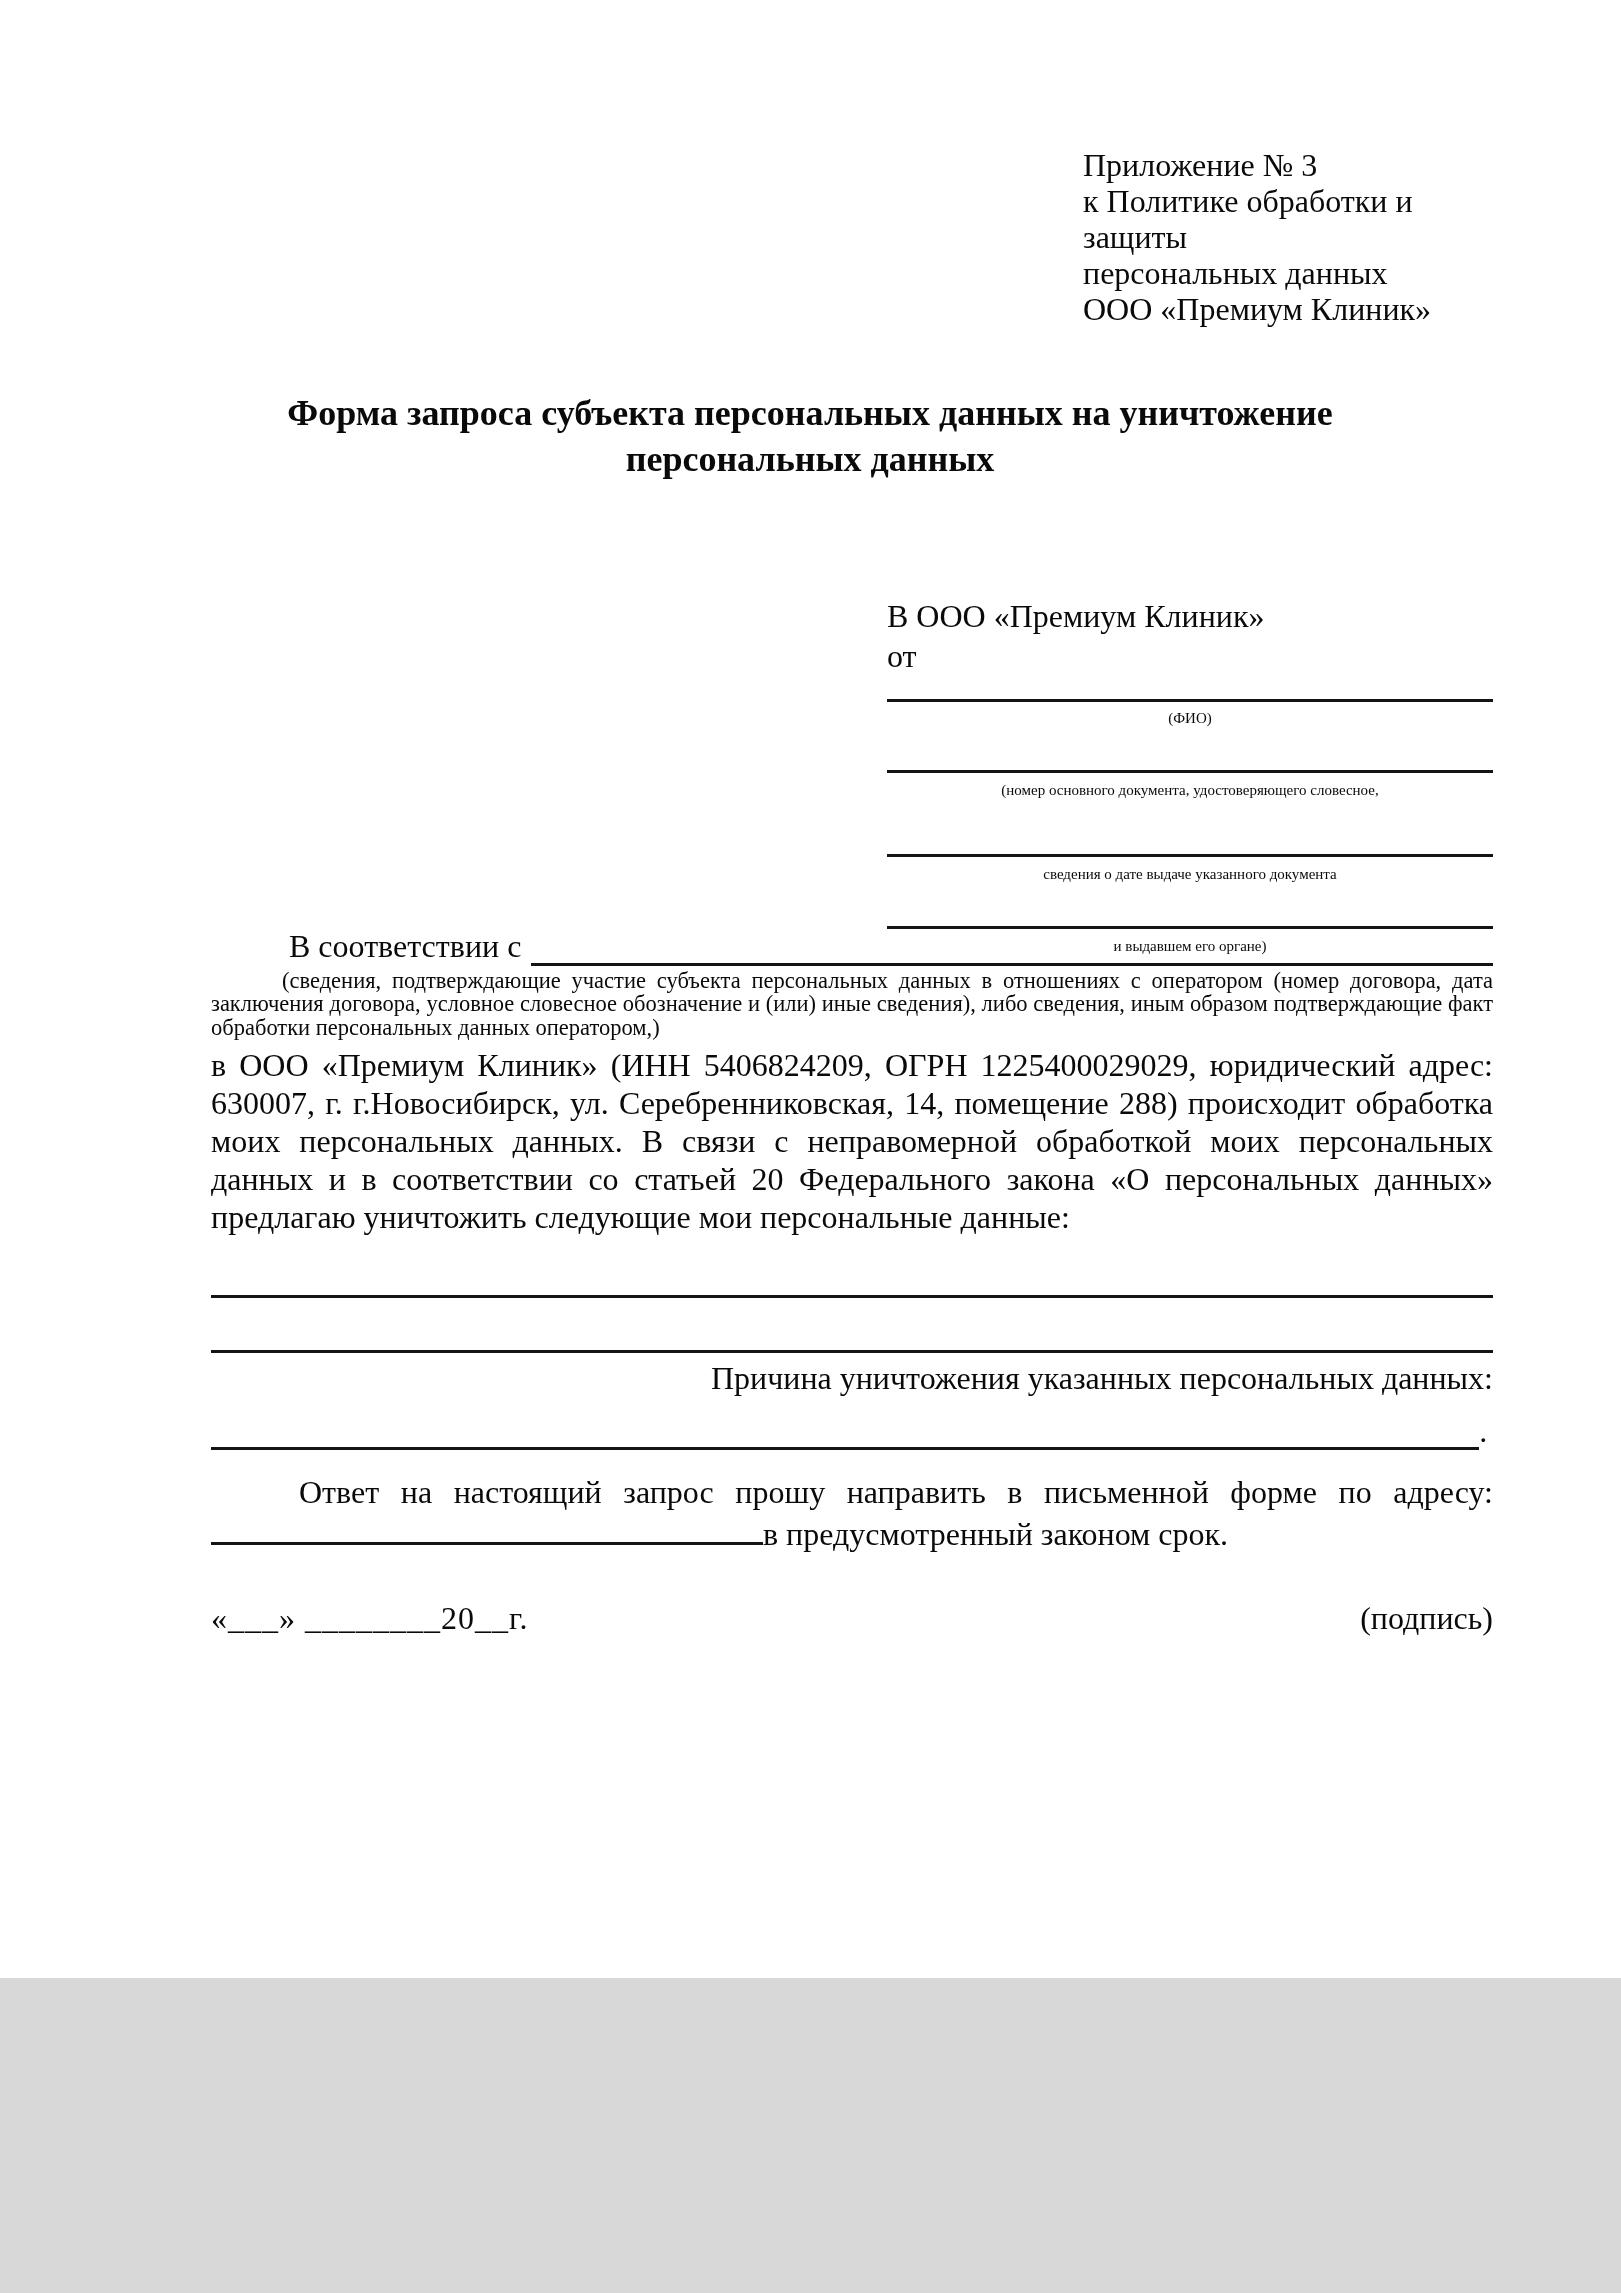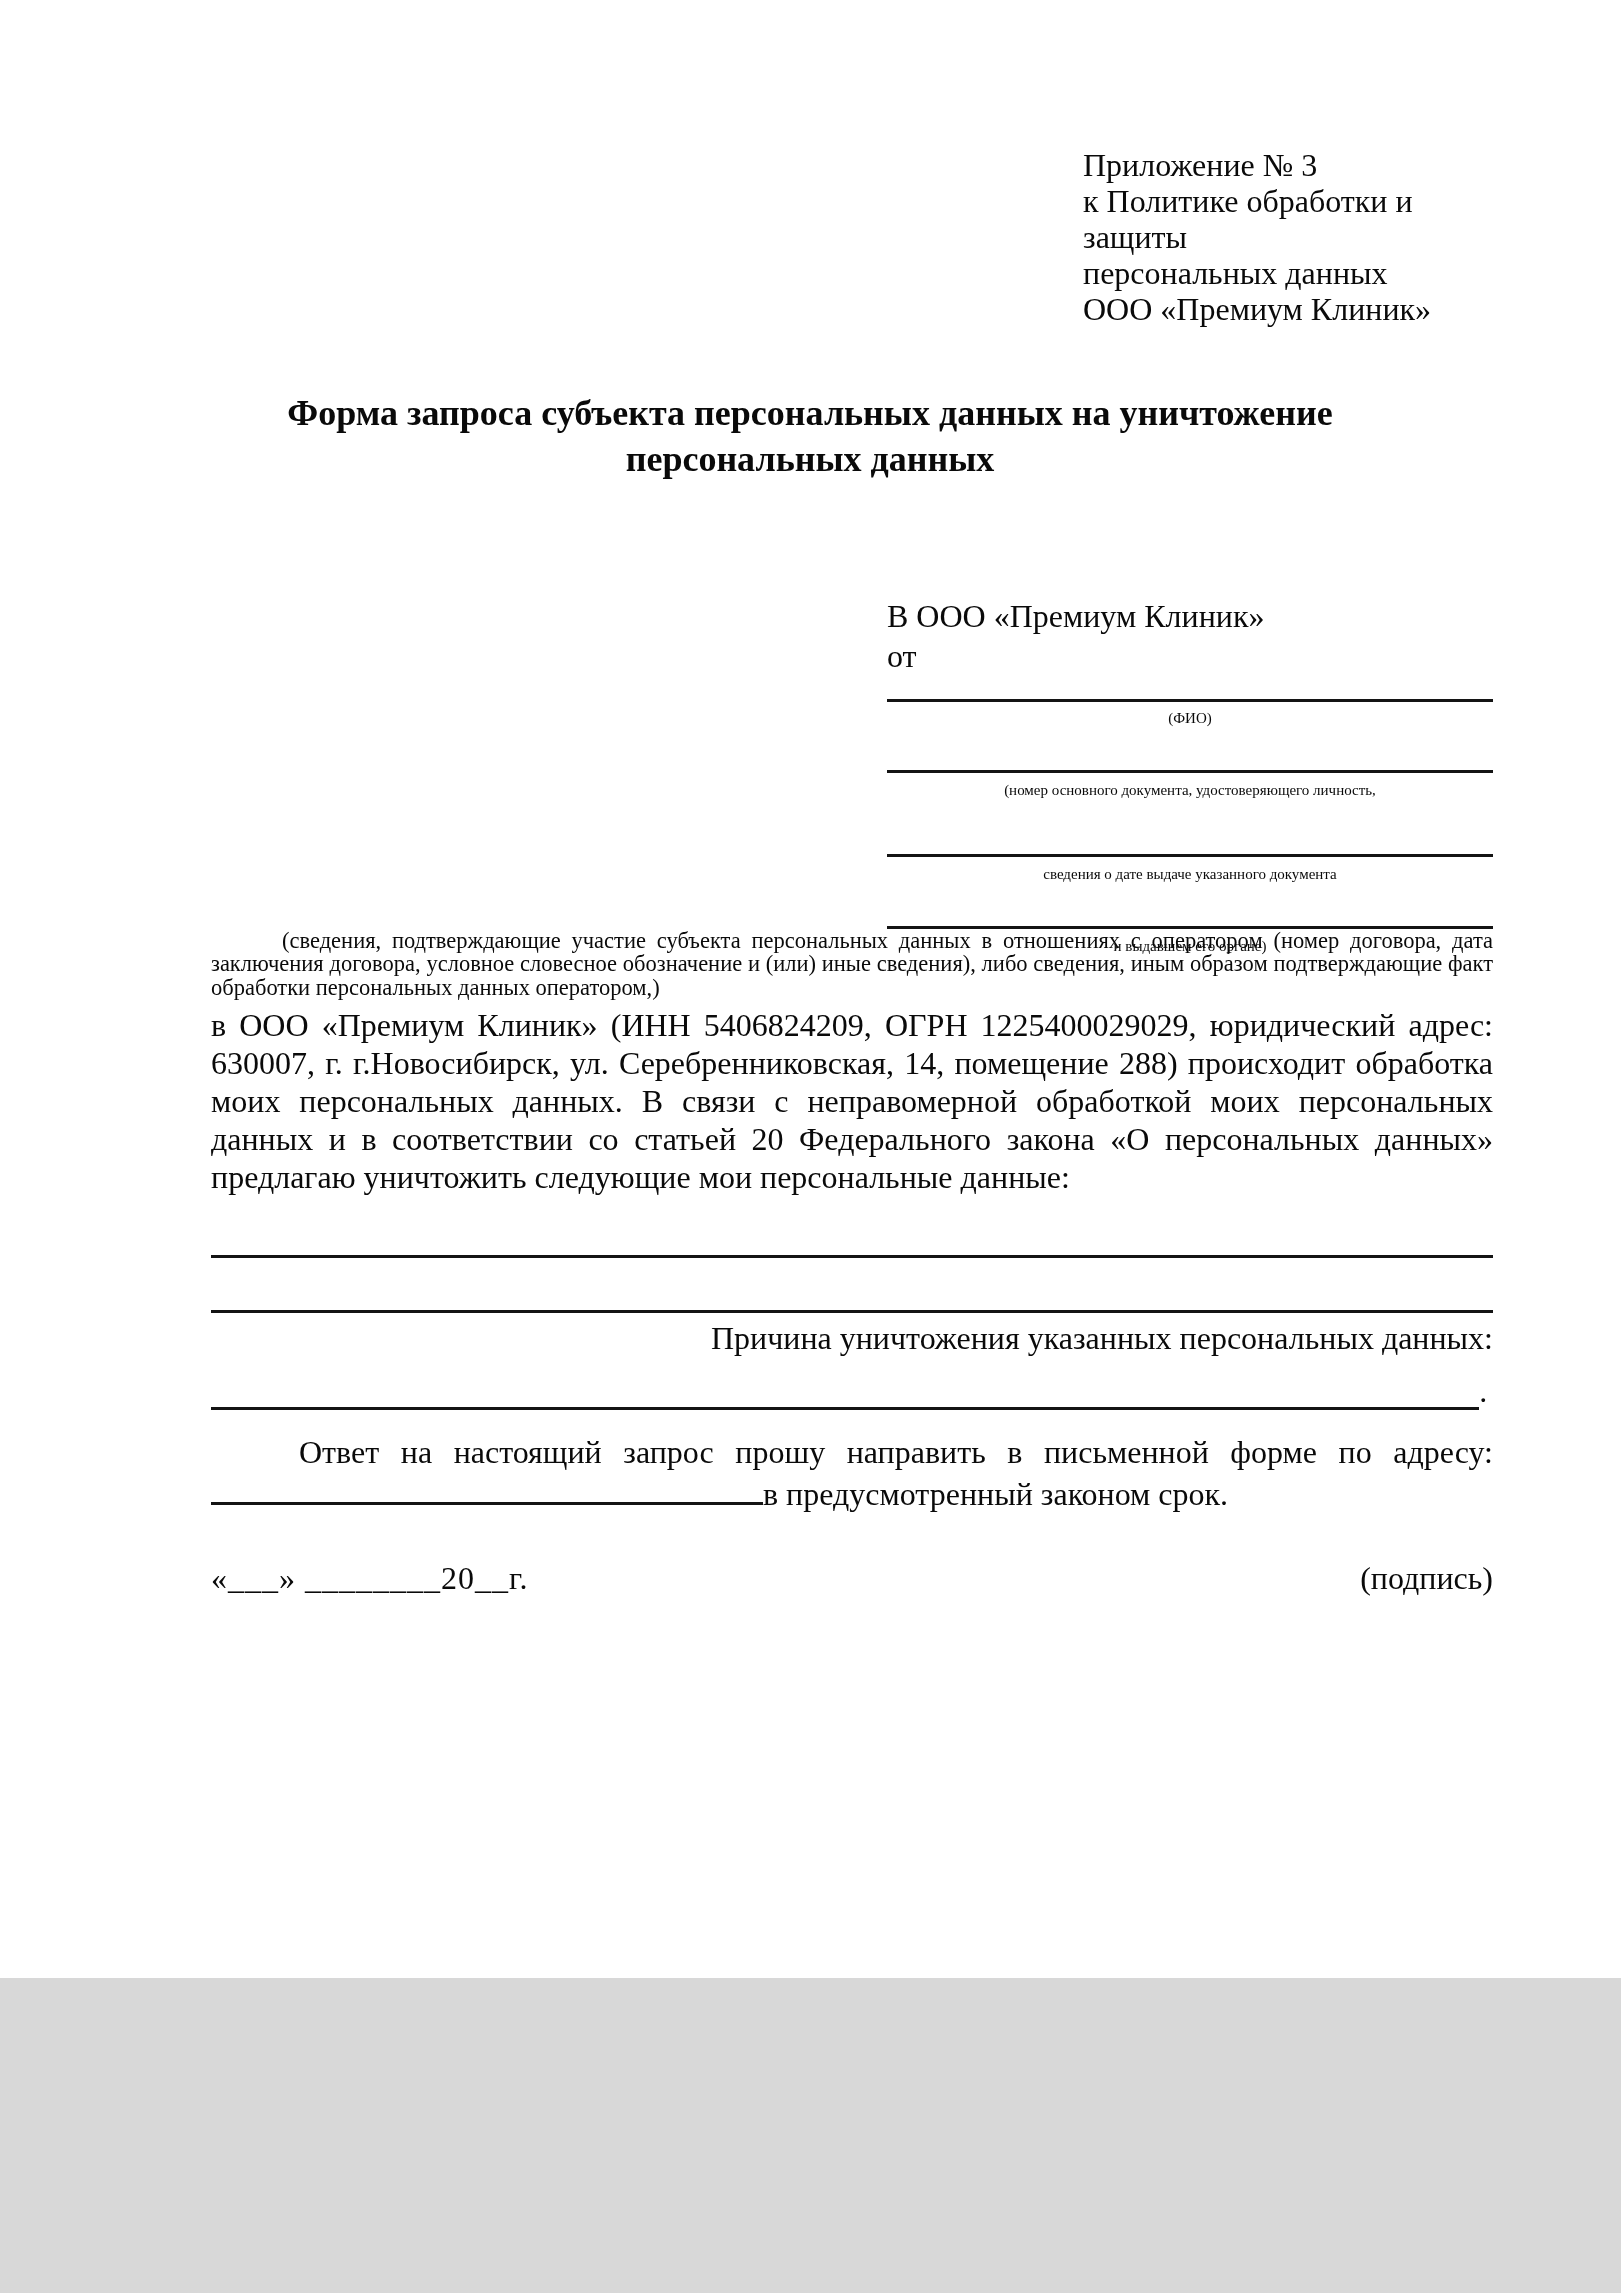--- a/index.html
+++ b/index.html
@@ -118,36 +118,40 @@
     <div class="addr-line">В ООО «Премиум Клиник»</div>
     <div class="addr-line">от</div>
 
     <div class="field field1">
       <div class="fline"></div>
       <div class="caption">(ФИО)</div>
     </div>
 
     <div class="field field2">
       <div class="fline"></div>
-      <div class="caption">(номер основного документа, удостоверяющего личность,</div>
+      <div class="caption">(номер основного документа, удостоверяющего словесное,</div>
     </div>
 
     <div class="field field3">
       <div class="fline"></div>
       <div class="caption">сведения о дате выдаче указанного документа</div>
     </div>
 
     <div class="field field4">
       <div class="fline"></div>
       <div class="caption">и выдавшем его органе)</div>
     </div>
   </div>
 
   <div class="main">
 
+    <div class="lead-row">
+      <span class="lead">В соответствии с</span>
+      <span class="fill"></span>
+    </div>
 
     <div class="footnote">(сведения, подтверждающие участие субъекта персональных данных в отношениях с оператором (номер договора, дата заключения договора, условное словесное обозначение и (или) иные сведения), либо сведения, иным образом подтверждающие факт обработки персональных данных оператором,)</div>
 
     <div class="body-par">в ООО «Премиум Клиник» (ИНН 5406824209, ОГРН 1225400029029, юридический адрес: 630007, г. г.Новосибирск, ул. Серебренниковская, 14, помещение 288) происходит обработка моих персональных данных. В связи с неправомерной обработкой моих персональных данных и в соответствии со статьей 20 Федерального закона «О персональных данных» предлагаю уничтожить следующие мои персональные данные:</div>
 
     <div class="rule ruleA"></div>
     <div class="rule ruleB"></div>
 
     <div class="reason-row">
       <span class="label">Причина уничтожения указанных персональных данных:</span>

